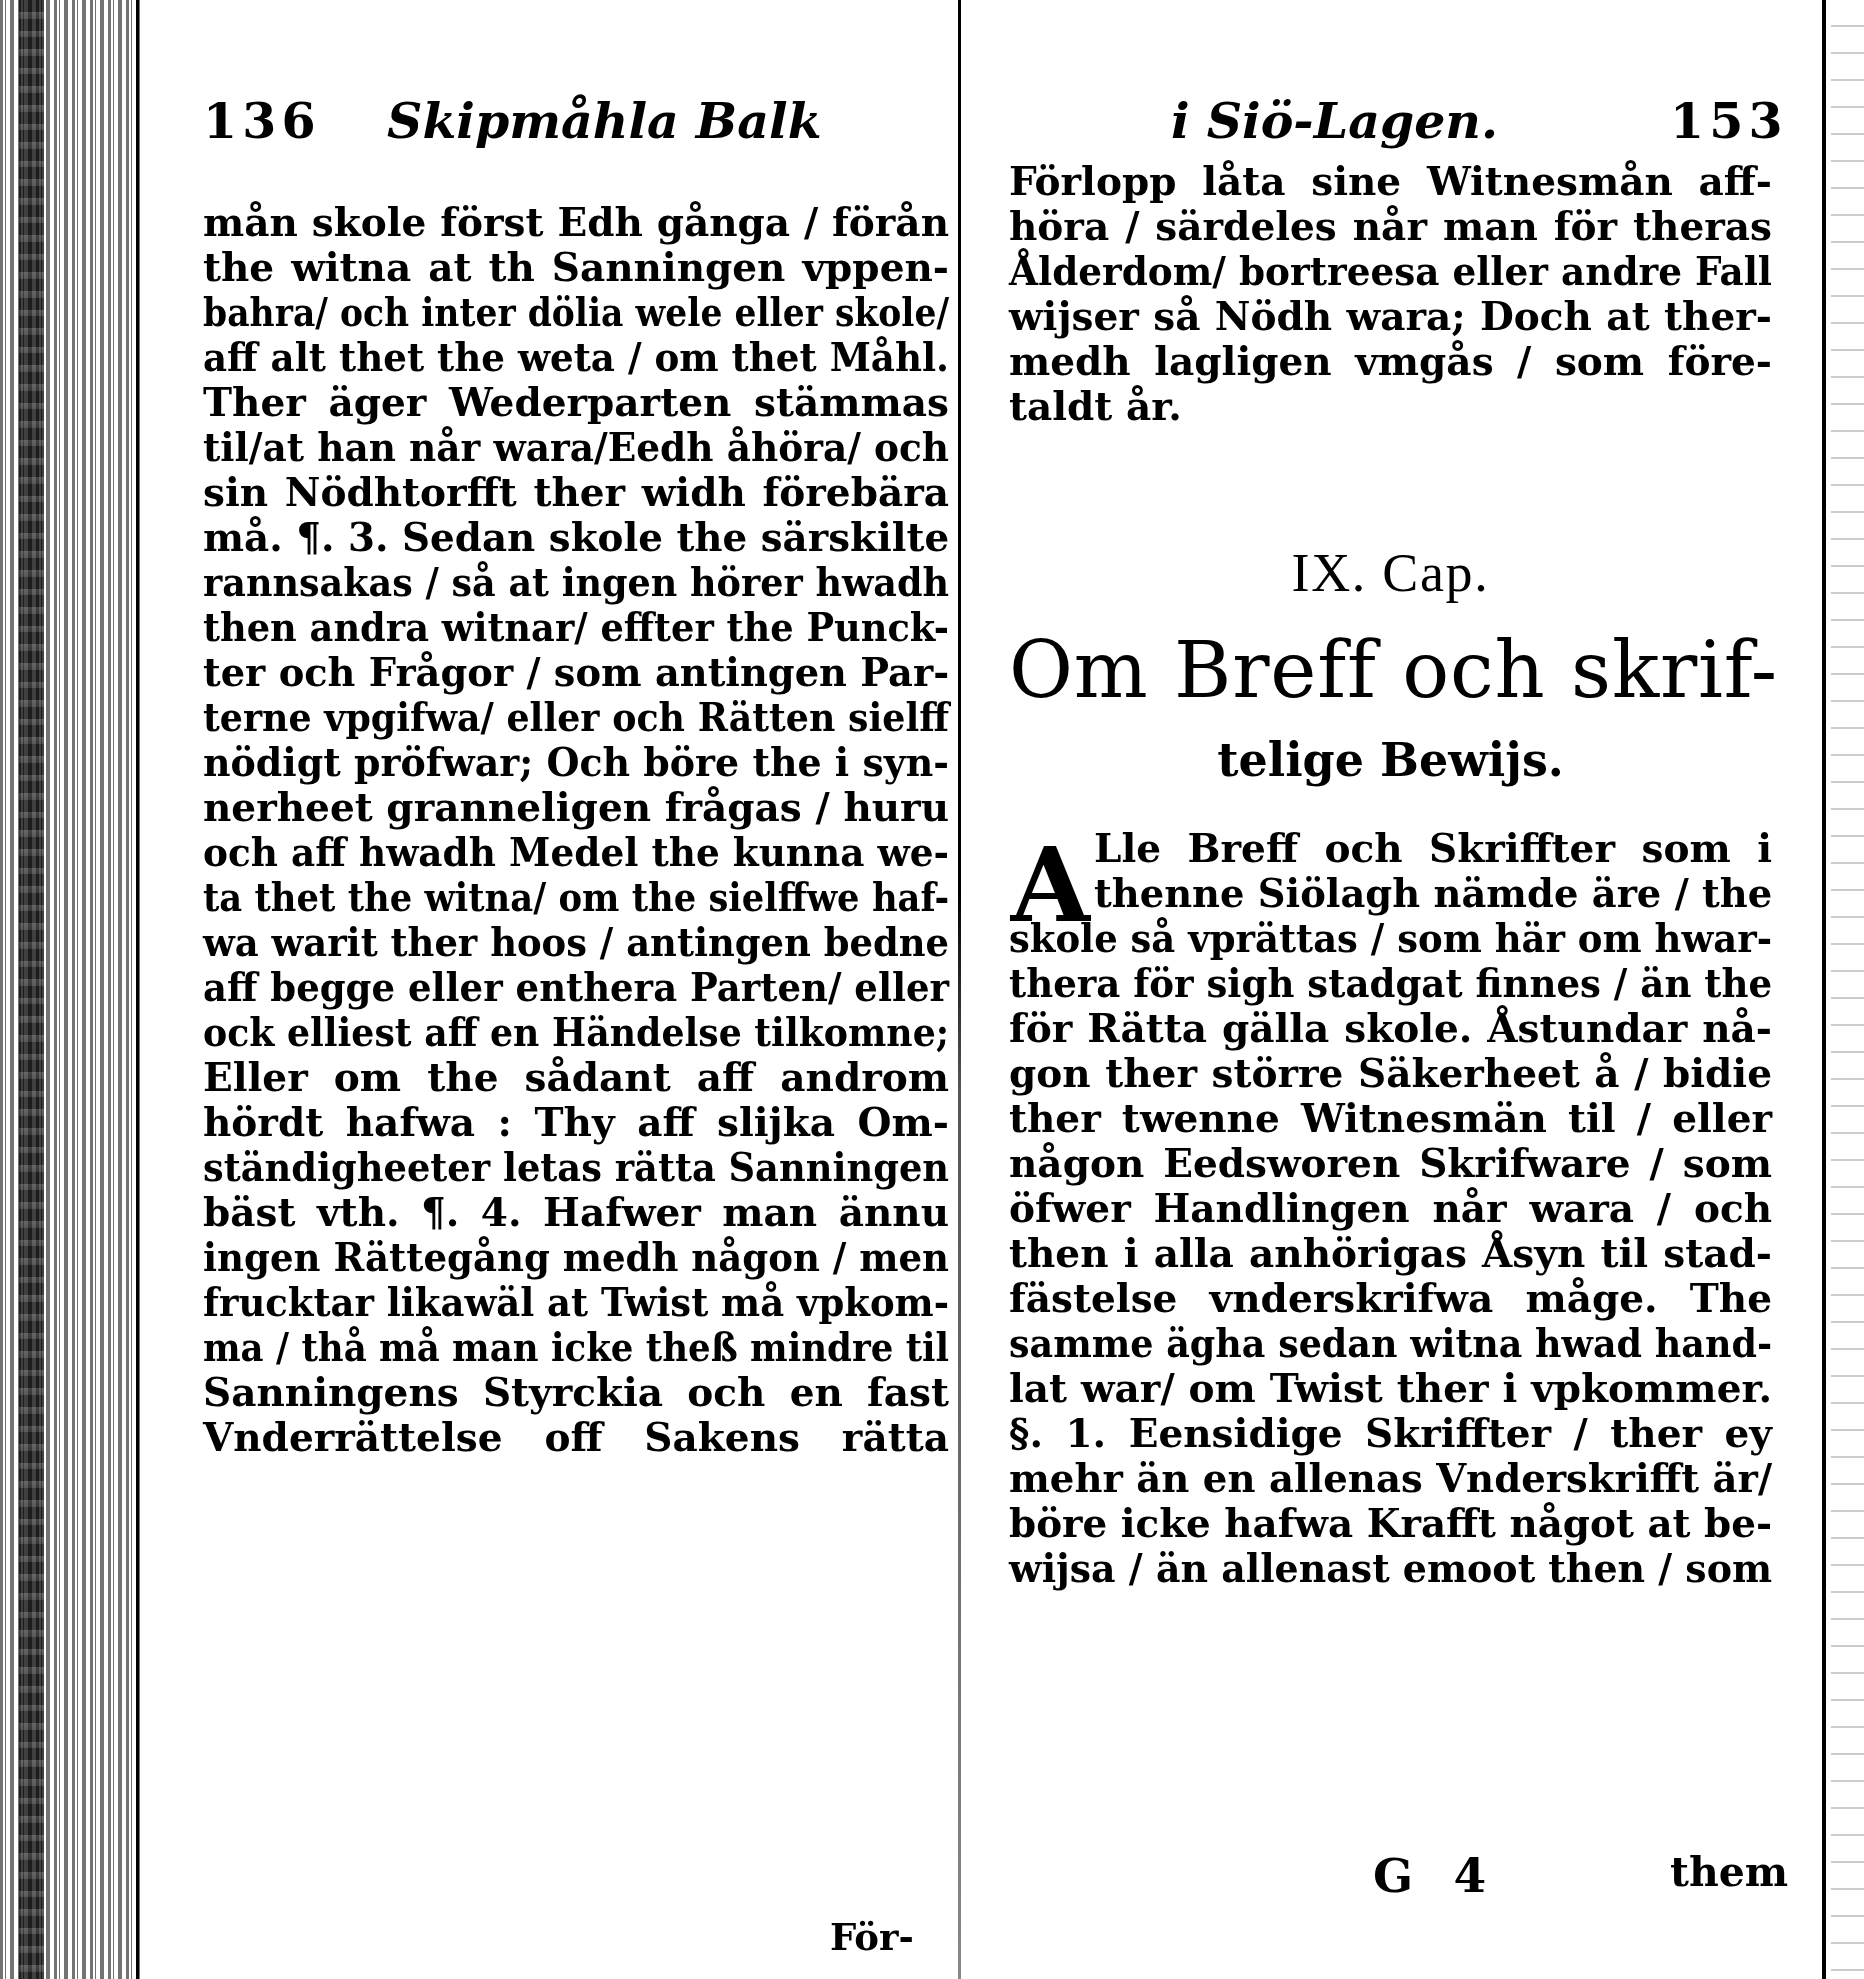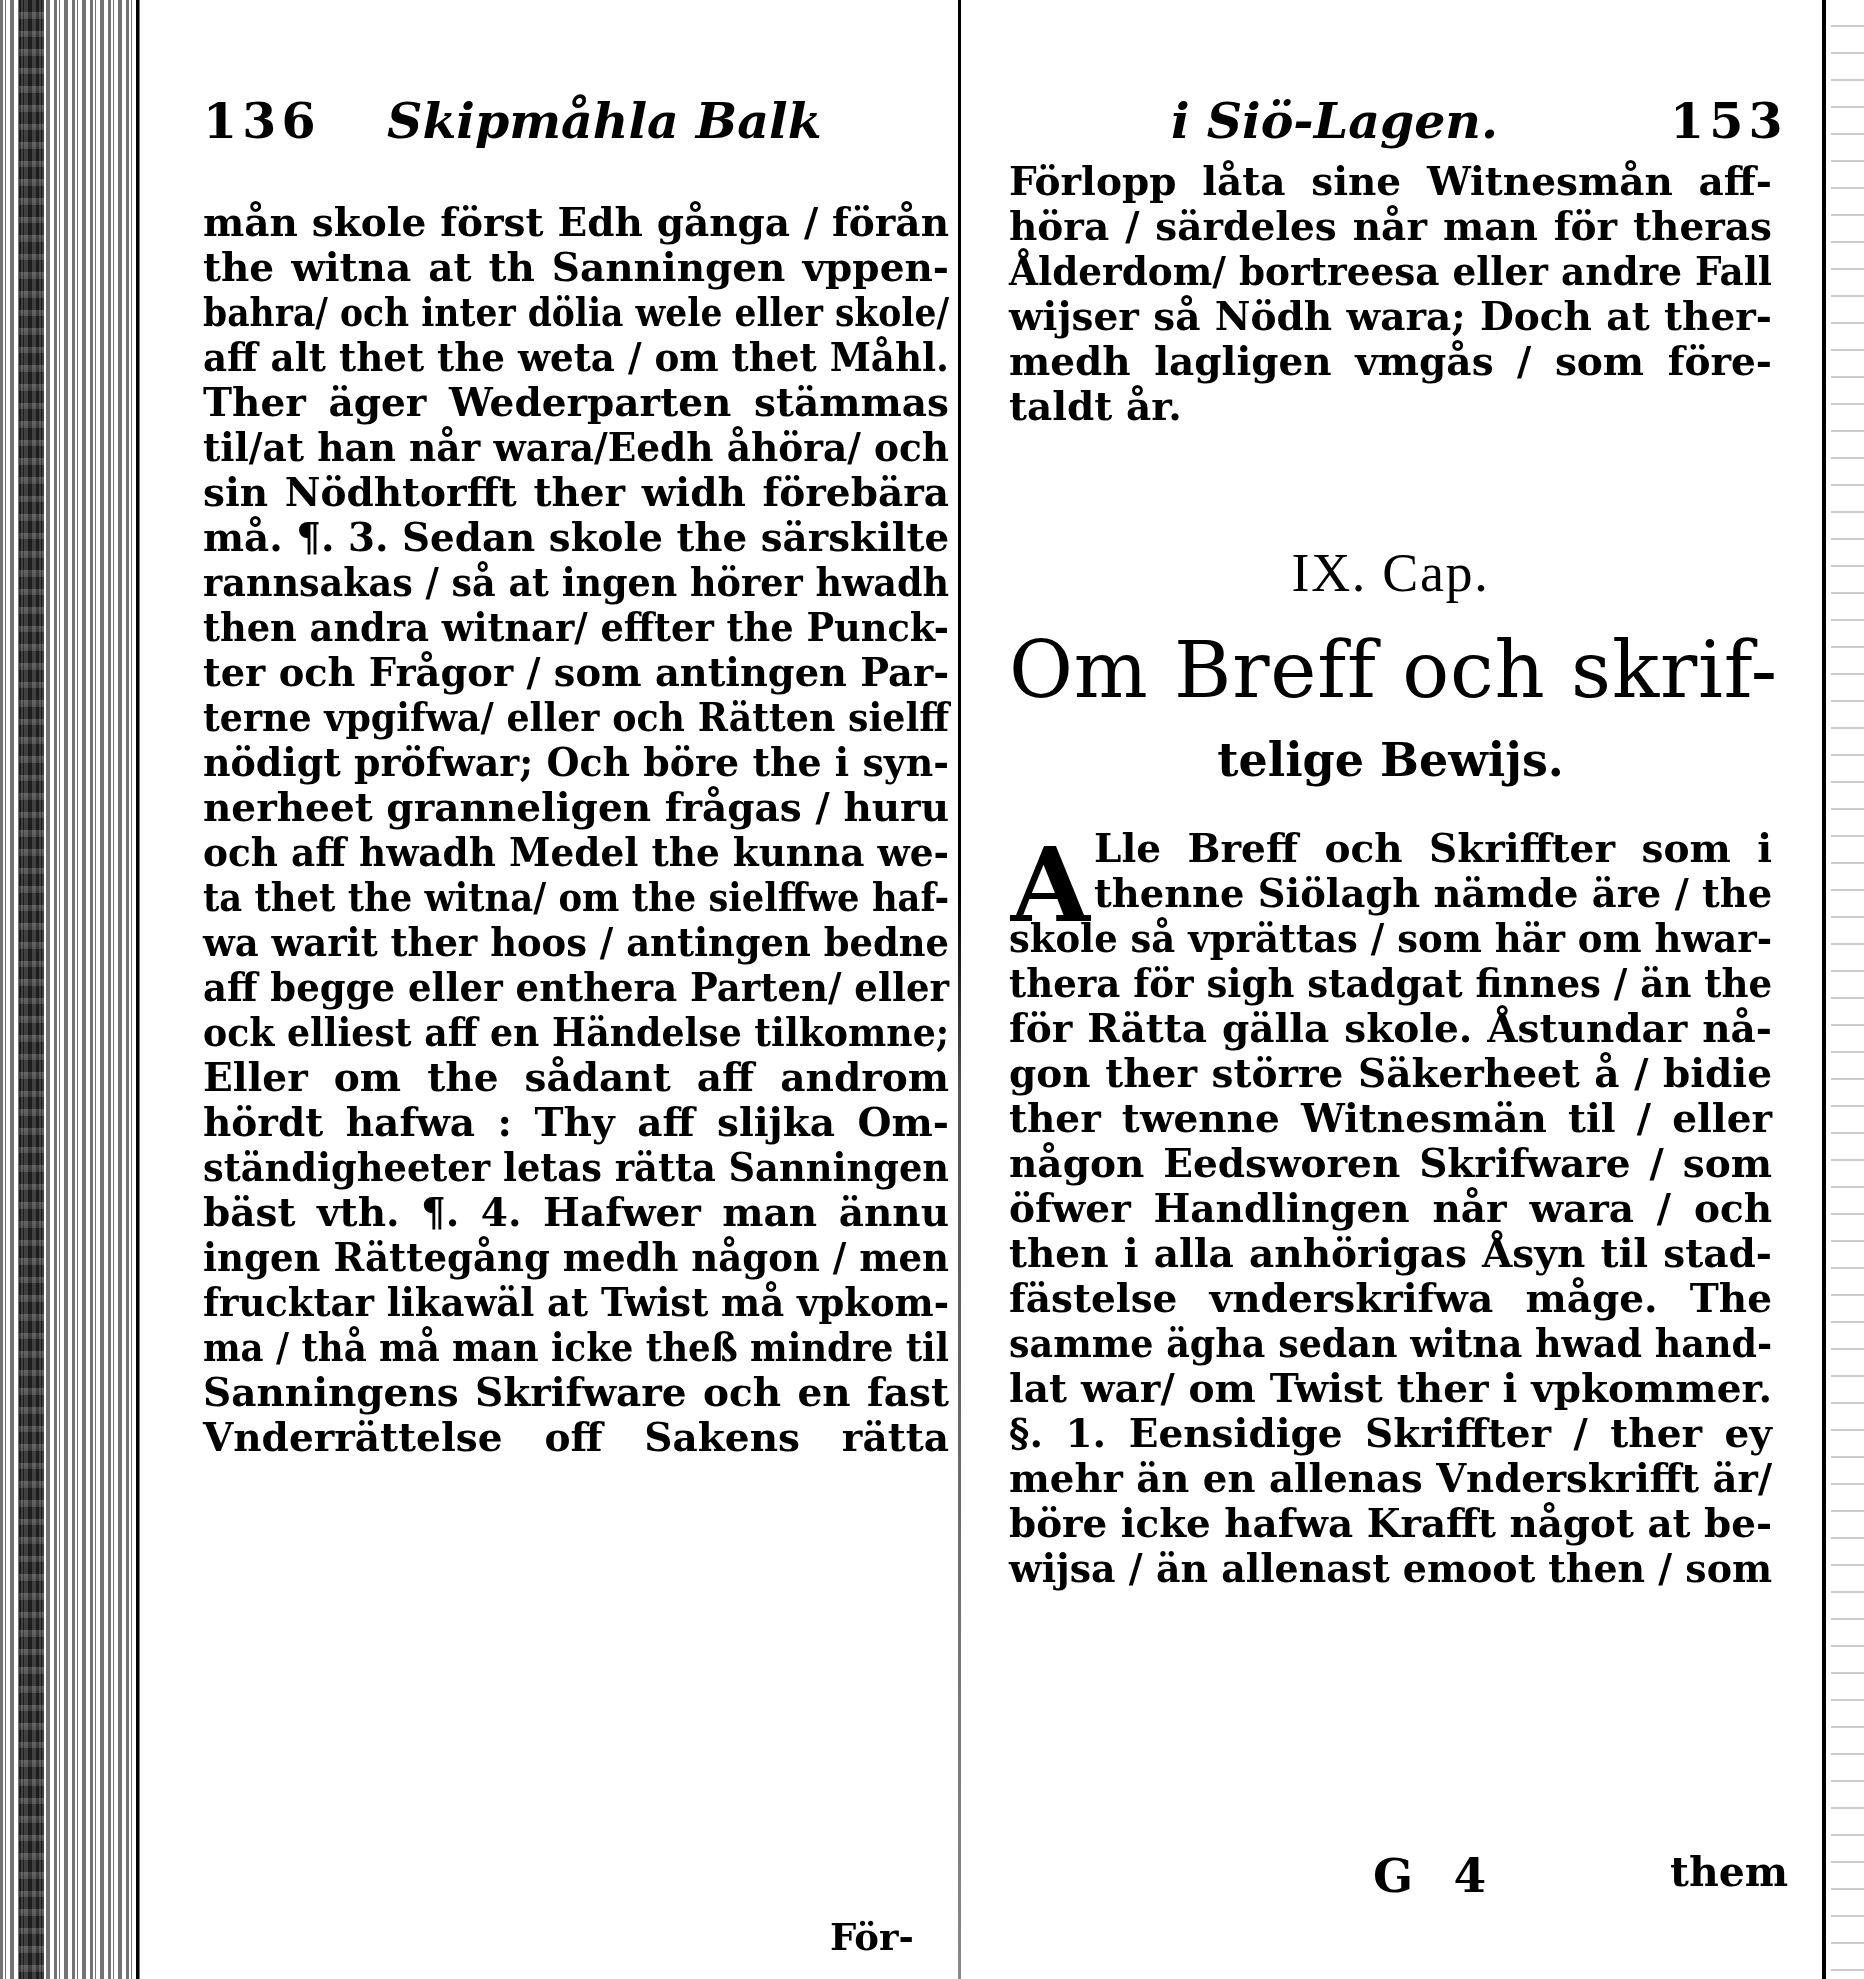--- a/index.html
+++ b/index.html
@@ -150,21 +150,21 @@
     <div class="line"><span style="white-space: nowrap; display: inline-block; transform-origin: left center; transform: scaleX(0.946078);">wa warit ther hoos / antingen bedne</span></div>
     <div class="line"><span style="white-space: nowrap; display: inline-block; transform-origin: left center; transform: scaleX(0.949331);">aff begge eller enthera Parten/ eller</span></div>
     <div class="line"><span style="white-space: nowrap; display: inline-block; transform-origin: left center; transform: scaleX(0.929327);">ock elliest aff en Händelse tilkomne;</span></div>
     <div class="line"><span style="white-space: nowrap;">Eller om the sådant aff androm</span></div>
     <div class="line"><span style="white-space: nowrap;">hördt hafwa : Thy aff slijka Om-</span></div>
     <div class="line"><span style="white-space: nowrap; display: inline-block; transform-origin: left center; transform: scaleX(0.943478);">ständigheeter letas rätta Sanningen</span></div>
     <div class="line"><span style="white-space: nowrap;">bäst vth. ¶. 4. Hafwer man ännu</span></div>
     <div class="line"><span style="white-space: nowrap; display: inline-block; transform-origin: left center; transform: scaleX(0.950757);">ingen Rättegång medh någon / men</span></div>
     <div class="line"><span style="white-space: nowrap; display: inline-block; transform-origin: left center; transform: scaleX(0.947909);">frucktar likawäl at Twist må vpkom-</span></div>
     <div class="line"><span style="white-space: nowrap; display: inline-block; transform-origin: left center; transform: scaleX(0.911651);">ma / thå må man icke theß mindre til</span></div>
-    <div class="line"><span style="white-space: nowrap;">Sanningens Skrifware och en fast</span></div>
+    <div class="line"><span style="white-space: nowrap;">Sanningens Styrckia och en fast</span></div>
     <div class="line"><span style="white-space: nowrap;">Vnderrättelse off Sakens rätta</span></div>
   </div>
   <div class="catchword">För-</div>
 </div>
 
 <div class="page page-right">
   <div class="running-head">
     <span class="head-title">i Siö-Lagen.</span>
     <span class="page-num">153</span>
   </div>

